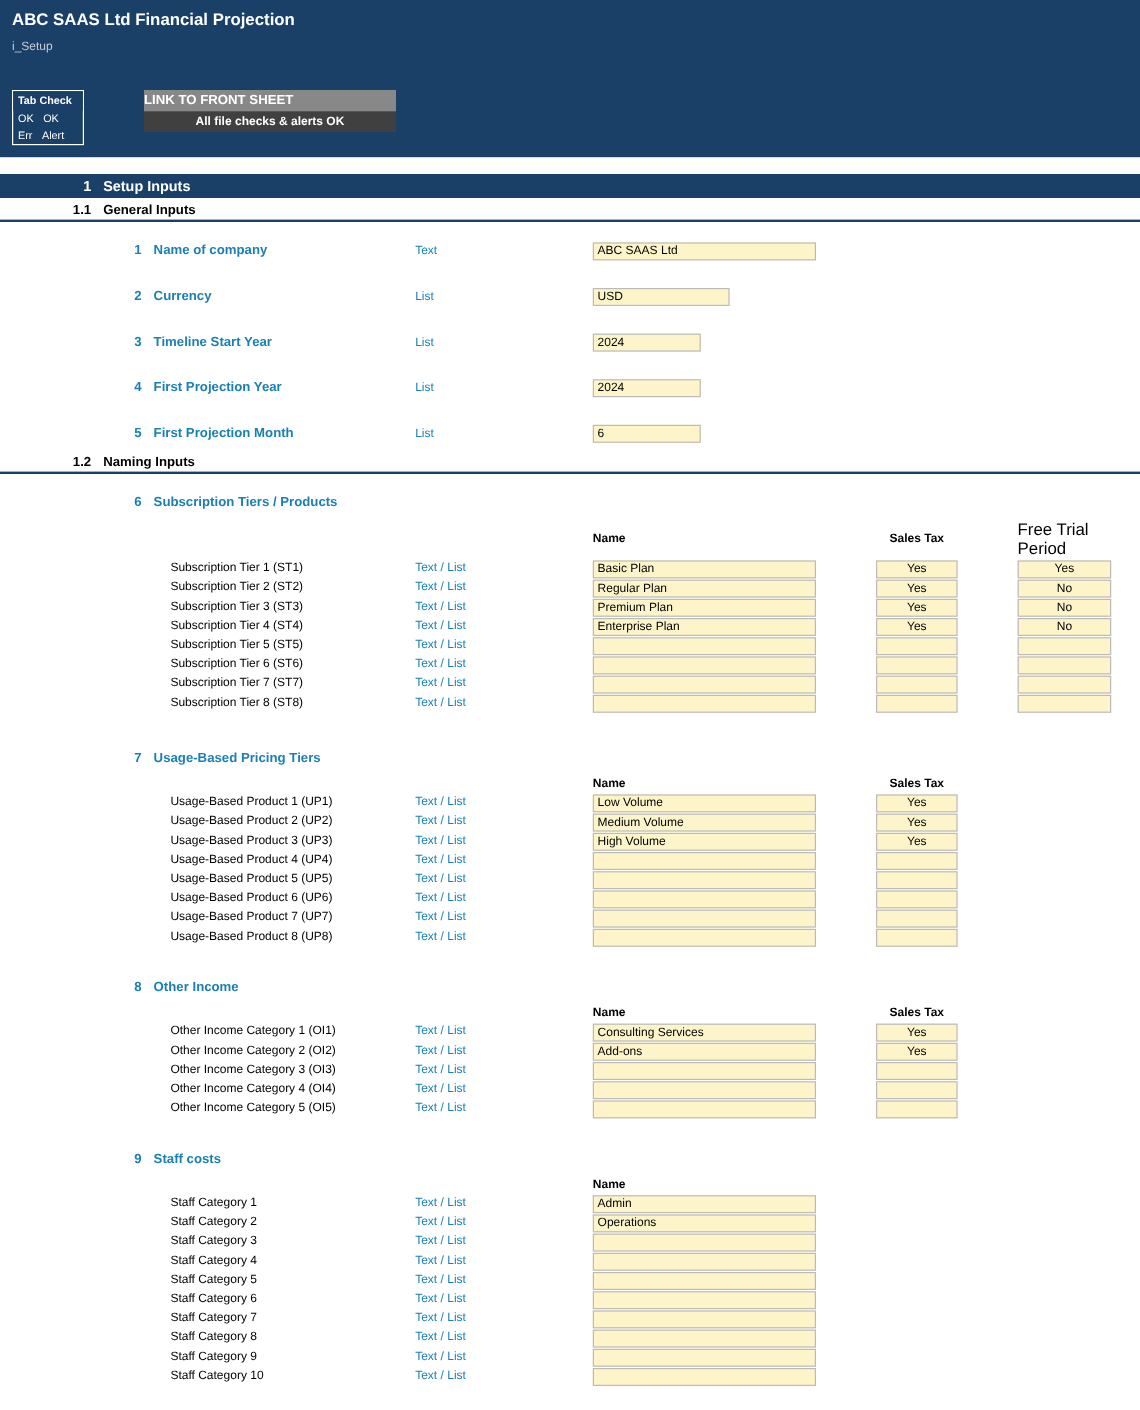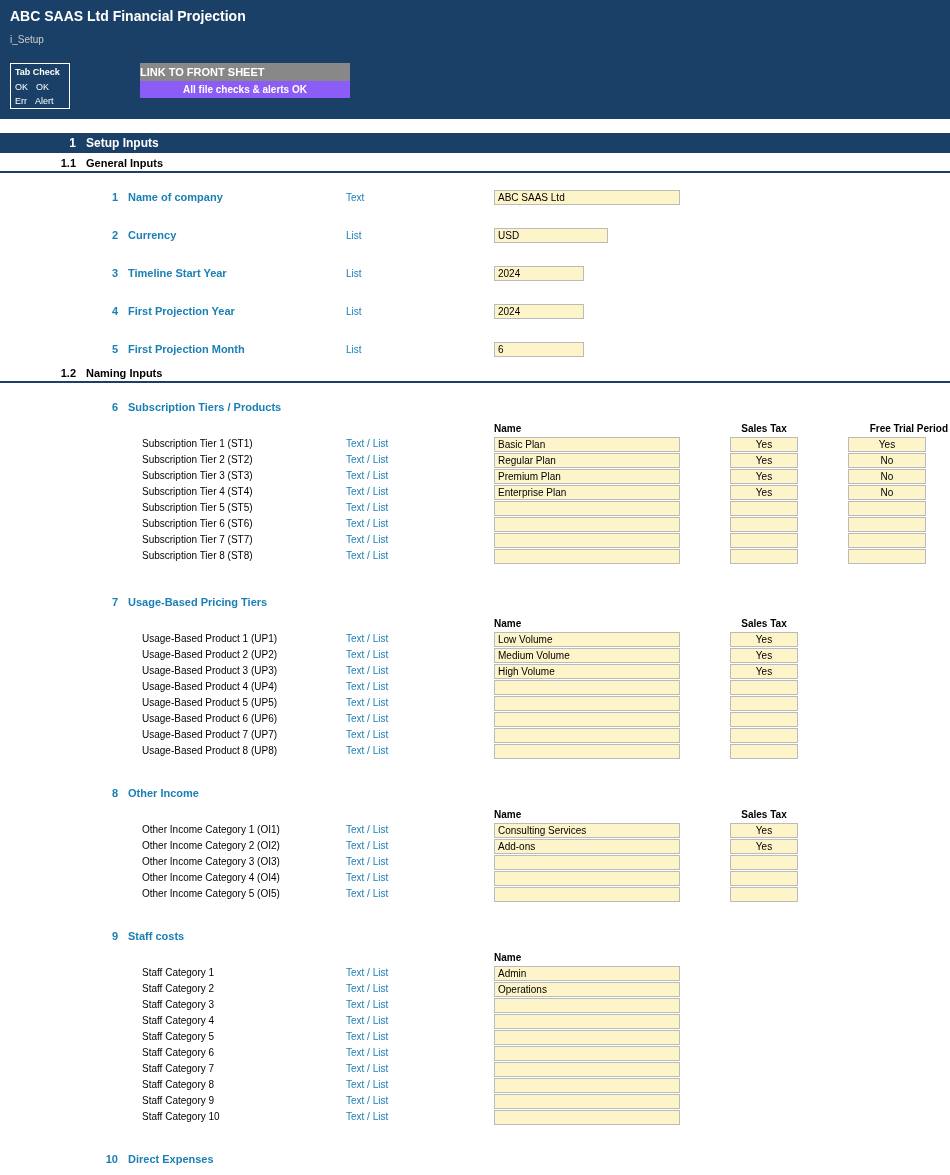--- a/index.html
+++ b/index.html
@@ -1,44 +1,44 @@
 <!DOCTYPE html>
 <html><head>
 <meta charset="utf-8">
 <style>
 * { box-sizing: border-box; margin: 0; padding: 0; }
 body { font-family: Arial, Helvetica, sans-serif; font-size: 11px; background: #fff; width: 950px; }
 .header { background: #1a4068; color: #fff; padding: 8px 10px 10px; }
 .header h2 { font-size: 14px; font-weight: bold; margin-bottom: 10px; }
 .header .sub { font-size: 10px; color: #ccc; }
-.header-row { display: flex; gap: 70px; align-items: flex-start; margin-top: 18px; }
+.header-row { display: flex; gap: 50px; align-items: flex-start; margin-top: 30px; }
 .tab-check { border: 1px solid #fff; font-size: 9px; width: 60px; }
 .tab-check-hdr { background: #1a4068; padding: 3px 4px; font-weight: bold; }
 .tab-check-row { padding: 2px 4px; display: flex; gap: 8px; }
 .link-btns { width: 210px; }
 .link-btn { background: #888; color: #fff; padding: 3px 0; font-size: 11px; font-weight: bold; }
-.link-ok { background: #8b5cf6; color: #fff; text-align: center; padding: 3px 0; font-size: 10px; font-weight: bold; }
+.link-ok { background: #404040; color: #fff; text-align: center; padding: 3px 0; font-size: 10px; font-weight: bold; }
 .section-hdr { background: #1a4068; color: #fff; padding: 3px 8px; font-weight: bold; font-size: 12px; margin-top: 14px; display: flex; }
 .section-hdr .num { width: 78px; text-align: right; padding-right: 10px; }
 .subsection-hdr { border-bottom: 2px solid #1a4068; padding: 4px 8px 2px; font-weight: bold; font-size: 11px; display: flex; }
 .subsection-hdr .num { width: 78px; text-align: right; padding-right: 10px; }
 .row { display: flex; align-items: center; min-height: 16px; }
 .row.big { min-height: 28px; margin-top: 10px; }
 .row.head { min-height: 14px; margin-bottom: 1px; }
 .col-n { width: 128px; text-align: right; padding-right: 10px; color: #1a7fb5; font-weight: bold; font-size: 11px; }
 .col-label { width: 218px; color: #1a7fb5; font-weight: bold; font-size: 11px; }
 .col-label.sub { color: #000; font-weight: normal; font-size: 10px; padding-left: 14px; }
 .col-type { width: 148px; color: #1a7fb5; text-align: left; font-size: 10px; }
 .col-name { width: 186px; }
 .col-name-hdr { width: 186px; font-weight: bold; font-size: 10px; }
 .col-gap { width: 50px; }
 .col-tax { width: 68px; text-align: center; }
 .col-tax-hdr { width: 68px; text-align: center; font-weight: bold; font-size: 10px; }
 .col-trial { width: 100px; text-align: center; }
-.col-trial-hdr { width: 100px; text-align: right; font-weight: bold; font-size: 10px; }
+.col-trial-hdr { width: 100px; text-align: left; font-weight: normal; font-size: 14px; }
 .input-cell { background: #fdf5c9; border: 1px solid #bbb; height: 15px; font-size: 10px; padding: 1px 3px; overflow: hidden; text-align: left; }
 .input-cell.w1 { width: 90px; }
 .input-cell.w2 { width: 114px; }
 .input-cell.wn { width: 186px; }
 .input-cell.wt { width: 68px; text-align: center; }
 .input-cell.wf { width: 78px; text-align: center; }
 .col-gap2 { width: 50px; }
 .i-row{font-size:10px;line-height:12px;}
 </style>
 </head>

